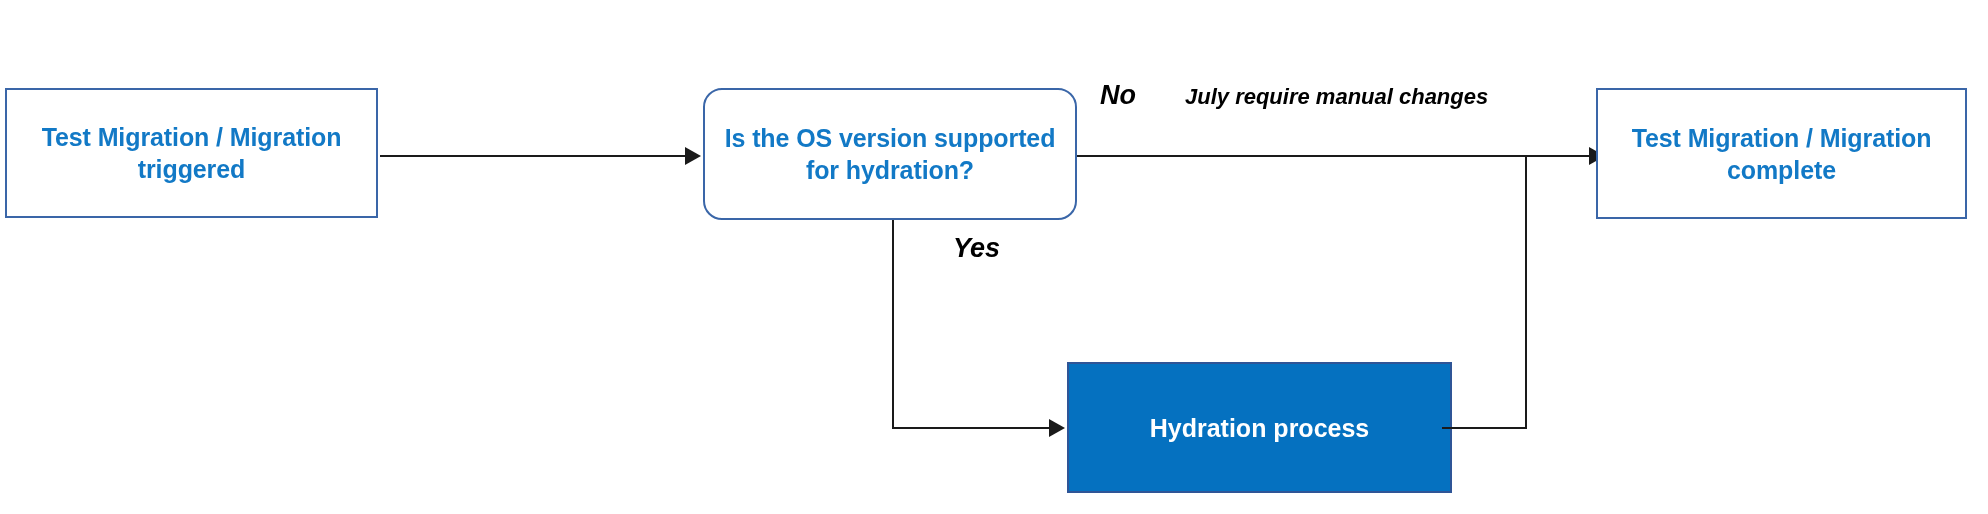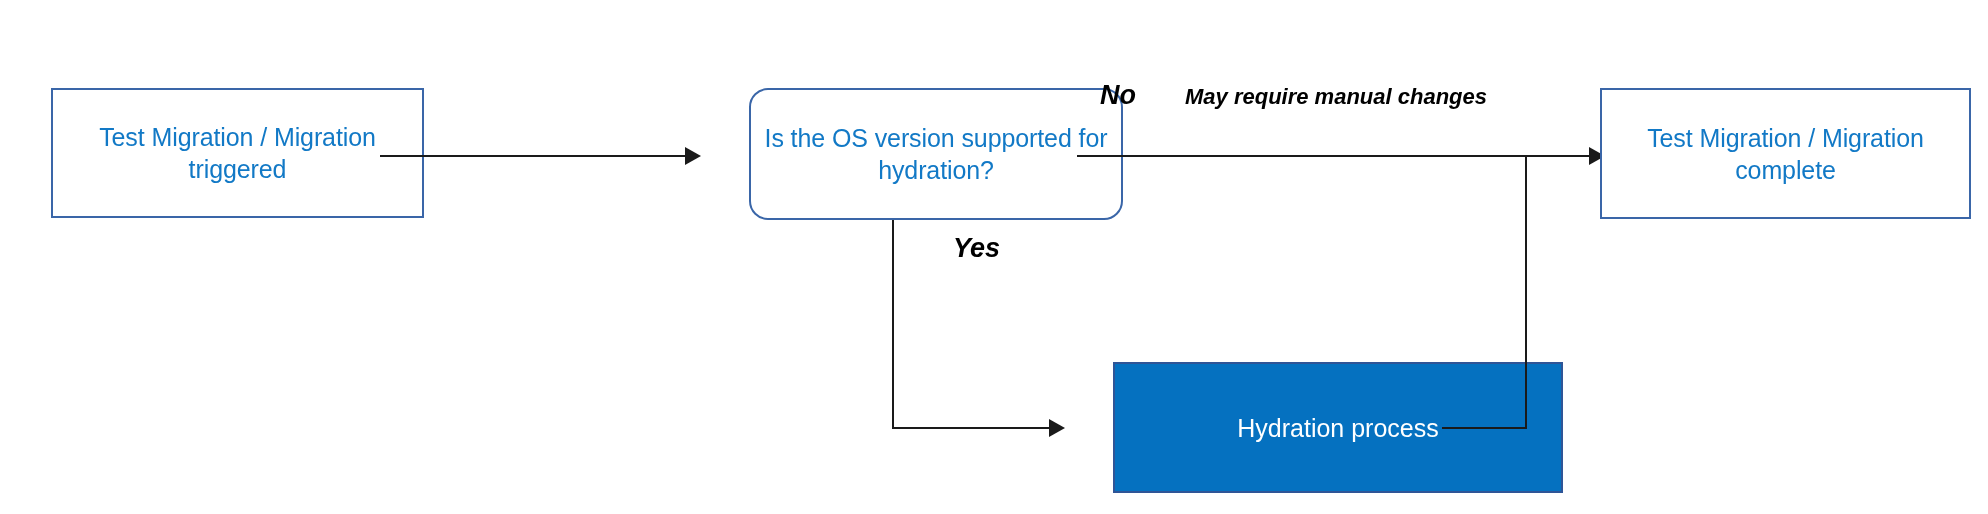--- a/index.html
+++ b/index.html
@@ -18,23 +18,22 @@
     background: #ffffff;
     overflow: hidden;
   }
   .node {
     position: absolute;
     box-sizing: border-box;
     display: flex;
     align-items: center;
     justify-content: center;
     text-align: center;
-    font-weight: normal;
+    font-weight: bold;
     line-height: 1.28;
-    margin-left: 46px;
   }
   .node-plain {
     background: #ffffff;
     border: 2px solid #3A66A8;
     color: #1279C6;
     font-size: 25px;
     letter-spacing: -0.1px;
   }
   .node-filled {
     background: #0571C0;
@@ -93,35 +92,35 @@
 
   <div class="hline" style="left:380px; top:155px; width:305px;"></div>
   <div class="arrow-right" style="left:685px; top:147px;"></div>
 
   <div class="node node-plain" style="left:703px; top:88px; width:374px; height:132px;border-radius:19px;">
     <span class="node-label">Is the OS version supported for hydration?</span>
   </div>
 
   <div class="edge-label edge-label-lg" style="left:1100px; top:80px;">No</div>
 
-  <div class="edge-label edge-label-sm" style="left:1185px; top:84px;">May require manual changes</div>
+  <div class="edge-label edge-label-sm" style="left:1185px; top:84px;">July require manual changes</div>
 
   <div class="hline" style="left:1077px; top:155px; width:514px;"></div>
   <div class="arrow-right" style="left:1589px; top:147px;"></div>
 
   <div class="edge-label edge-label-lg" style="left:953px; top:233px;">Yes</div>
 
   <div class="vline" style="left:892px; top:220px; height:208px;"></div>
   <div class="hline" style="left:892px; top:427px; width:159px;"></div>
   <div class="arrow-right" style="left:1049px; top:419px;"></div>
 
-  <div class="node node-filled" style="left:1067px; top:362px; width:450px; height:131px;">
+  <div class="node node-filled" style="left:1067px; top:362px; width:385px; height:131px;">
     <span class="node-label">Hydration process</span>
   </div>
 
   <div class="hline" style="left:1442px; top:427px; width:85px;"></div>
   <div class="vline" style="left:1525px; top:155px; height:274px;"></div>
 
-  <div class="node node-plain" style="left:1554px; top:88px; width:371px; height:131px;">
+  <div class="node node-plain" style="left:1596px; top:88px; width:371px; height:131px;">
     <span class="node-label">Test Migration / Migration complete</span>
   </div>
 
 </div>
 
 </body></html>

